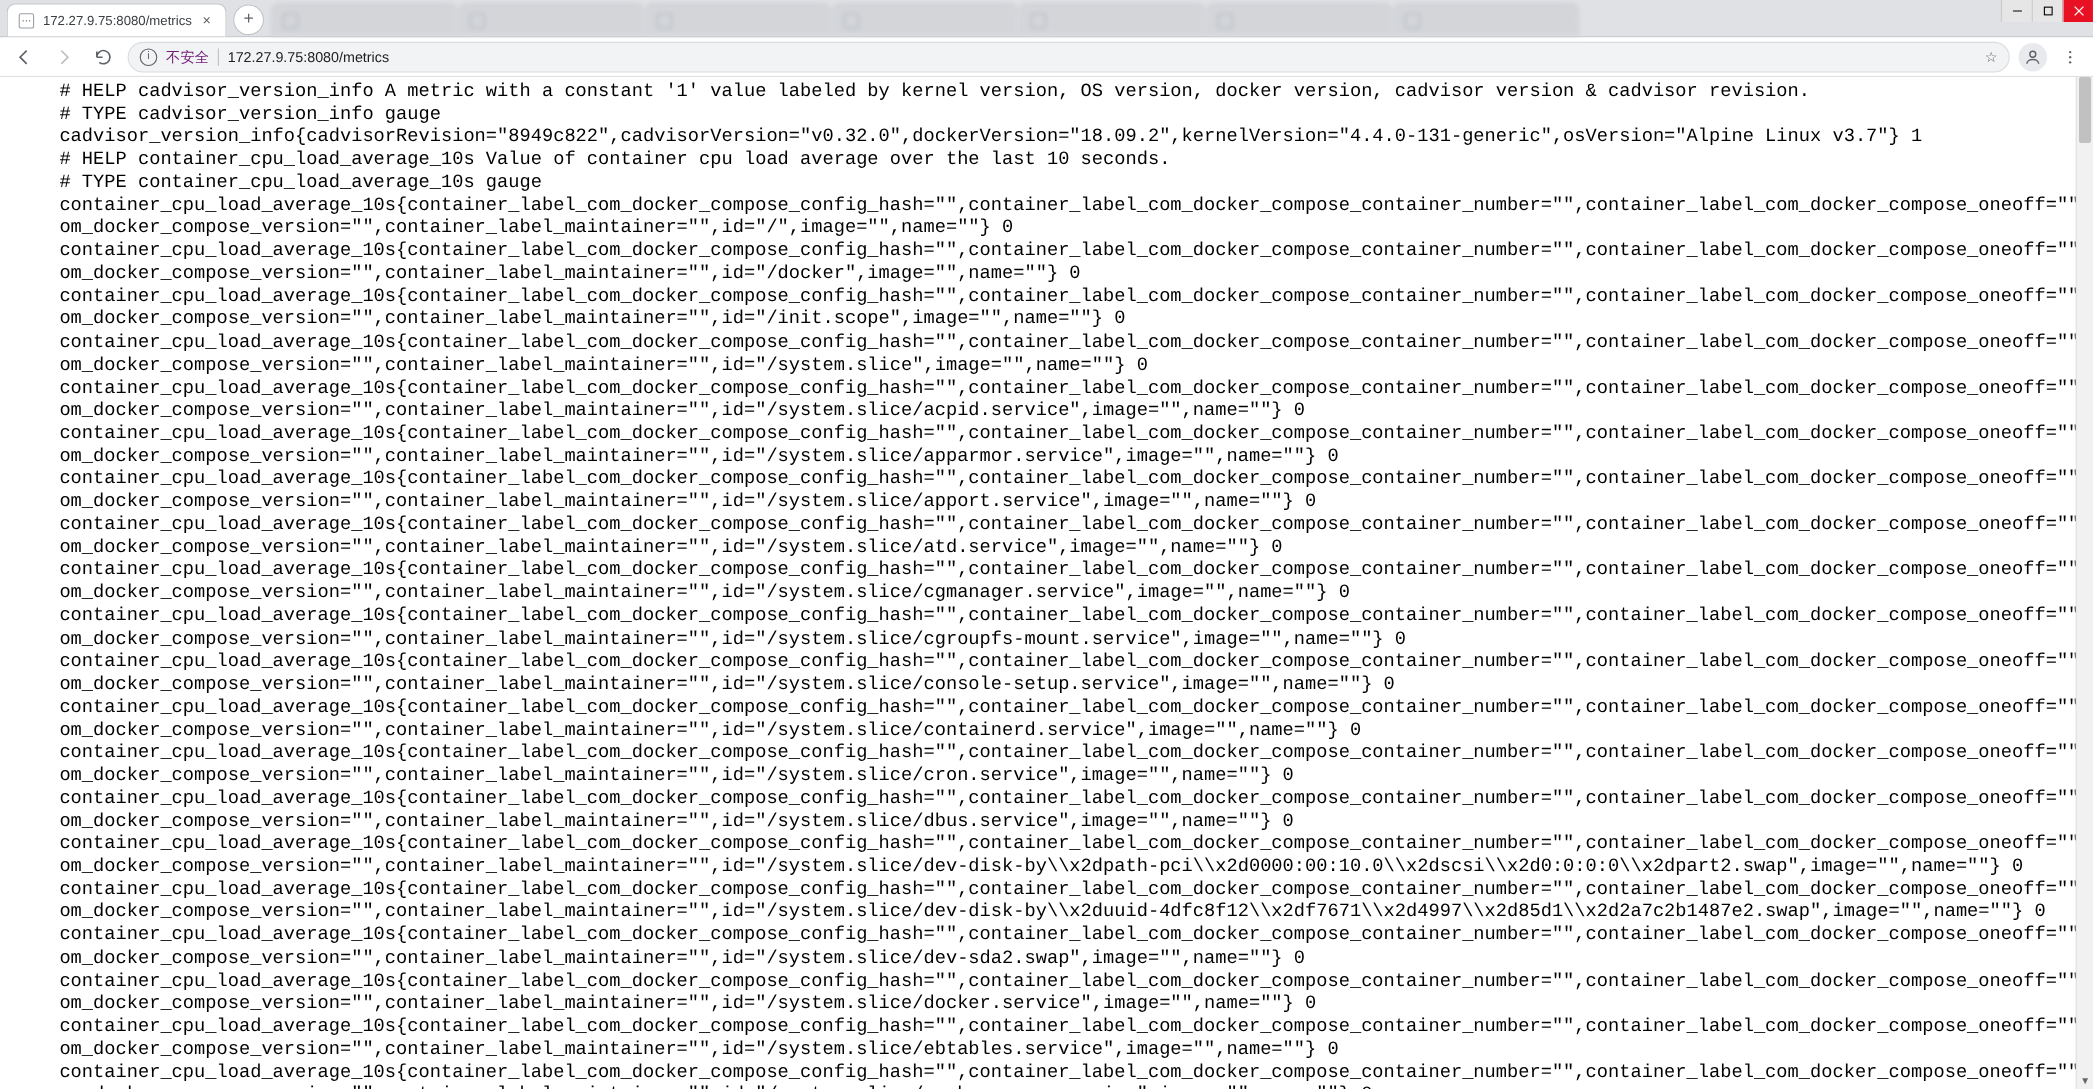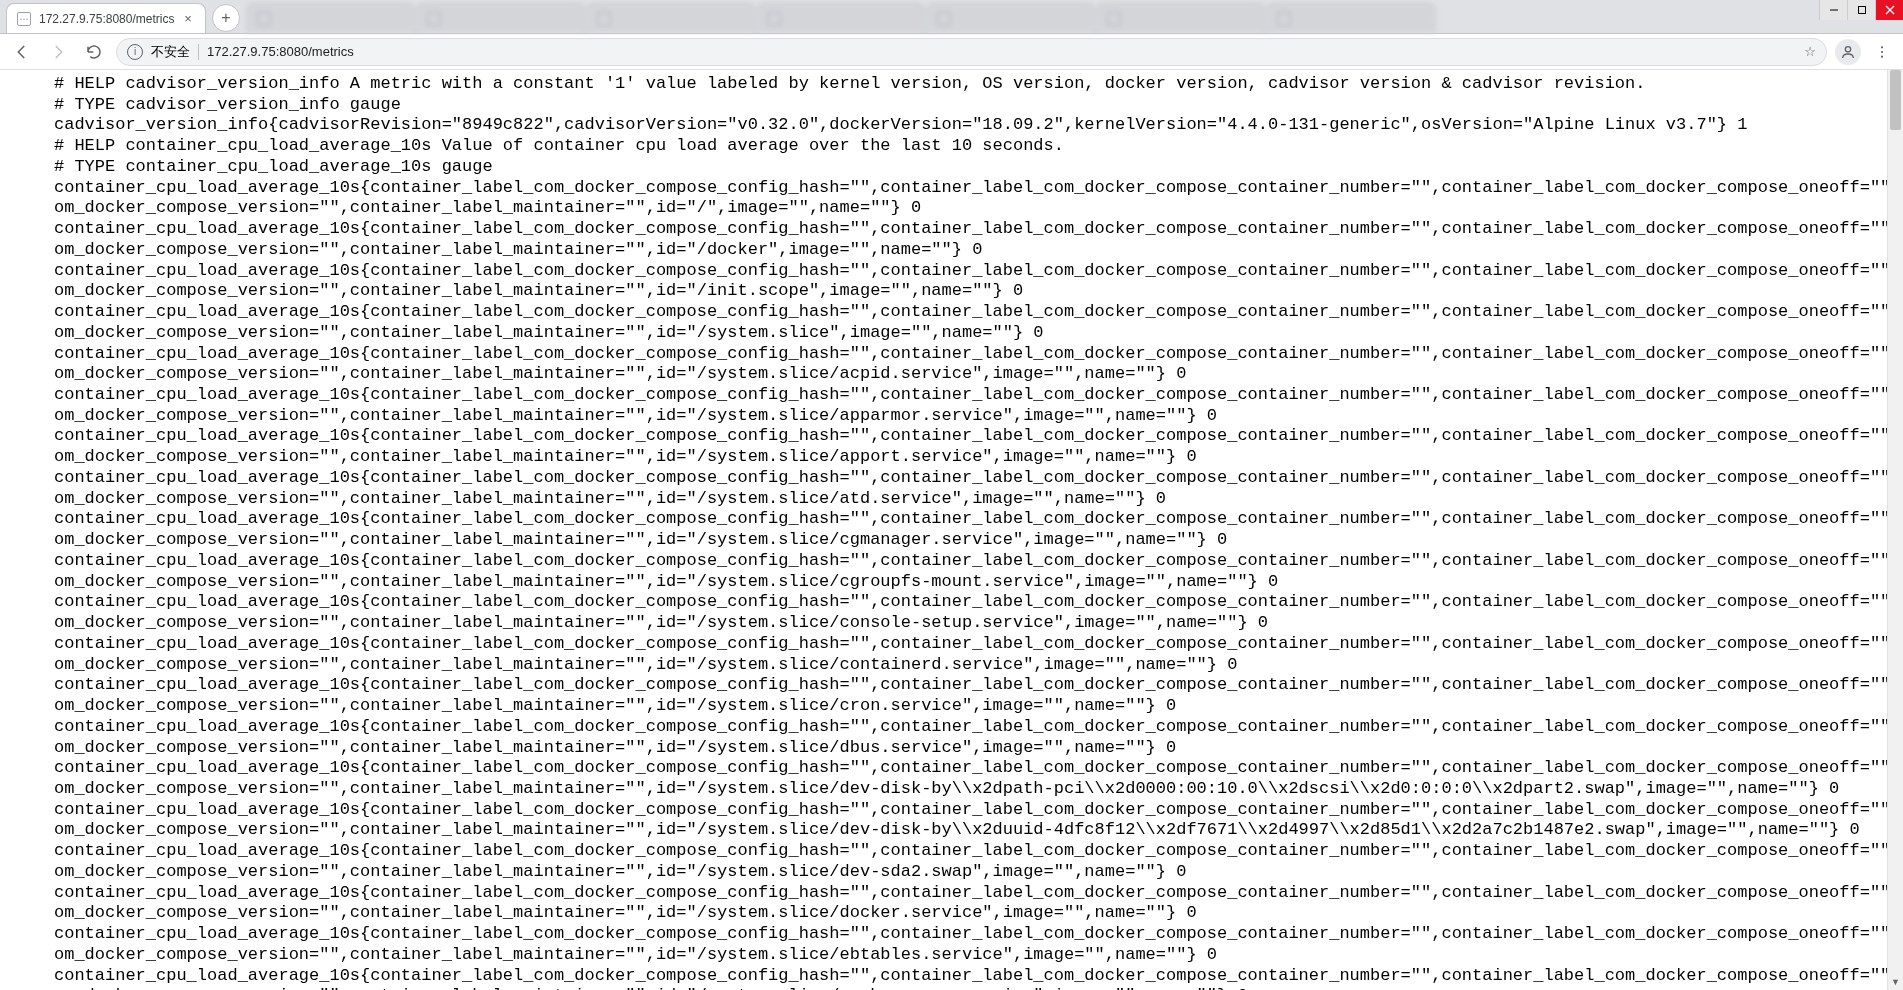--- a/index.html
+++ b/index.html
@@ -52,21 +52,21 @@
   .nav-btn.disabled { color:#bdc1c6; }
   .nav-btn svg { width:18px; height:18px; }
   .omnibox {
     flex:1; height:28px; border:1px solid #dadce0; border-radius:14px; background:#f1f3f4;
     display:flex; align-items:center; padding:0 10px; font-size:13px; color:#3c4043; gap:8px;
   }
   .omnibox .info {
     width:16px; height:16px; border:1px solid #5f6368; border-radius:50%;
     display:flex; align-items:center; justify-content:center; font-size:10px; color:#5f6368;
   }
-  .omnibox .insecure { color:#000000; }
+  .omnibox .insecure { color:#701a75; }
   .omnibox .divider { width:1px; height:16px; background:#c0c0c0; }
   .omnibox .url { flex:1; white-space:nowrap; overflow:hidden; text-overflow:ellipsis; color:#202124;}
   .omnibox .star { color:#5f6368; }
   .avatar {
     width:26px; height:26px; border-radius:50%; background:#e8eaed; display:flex;
     align-items:center; justify-content:center; color:#5f6368;
   }
   .menu3 {
     width:26px; height:26px; display:flex; align-items:center; justify-content:center; color:#5f6368;
   }

